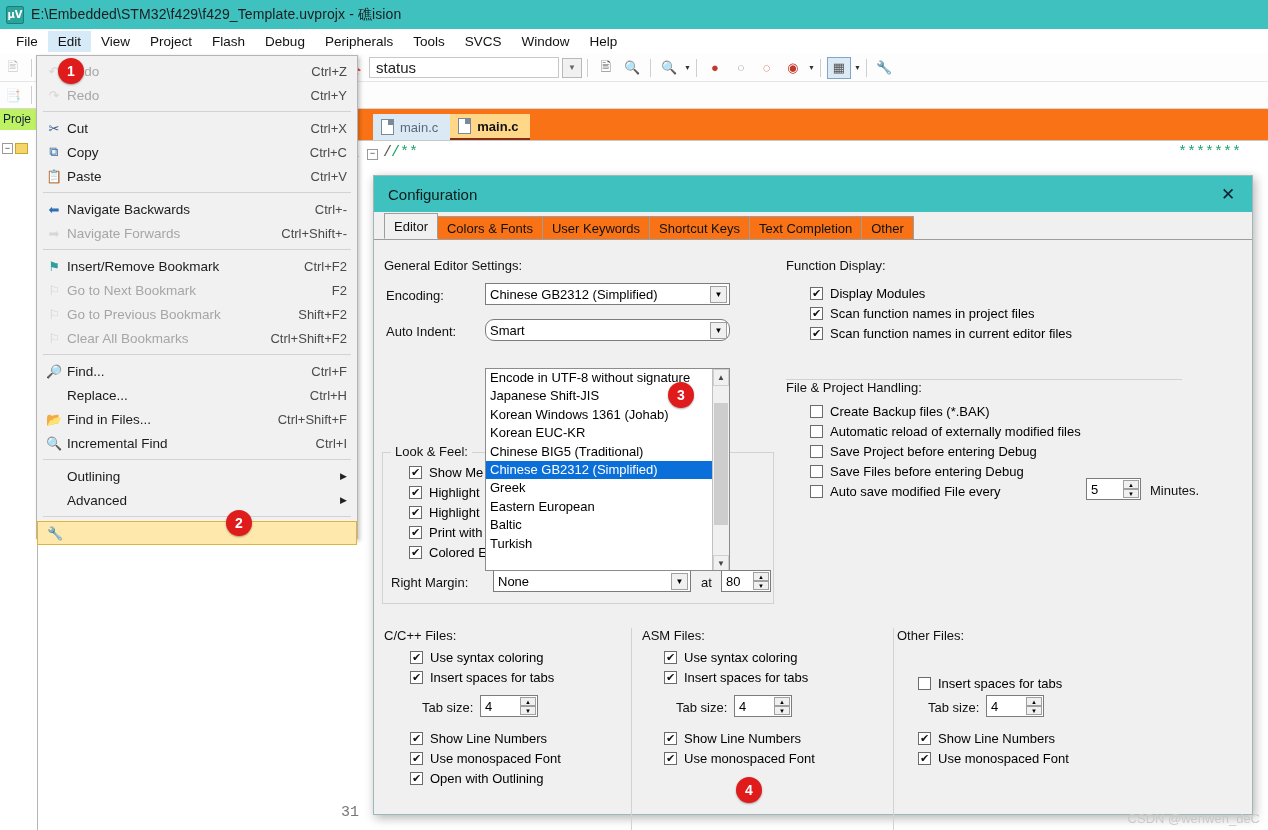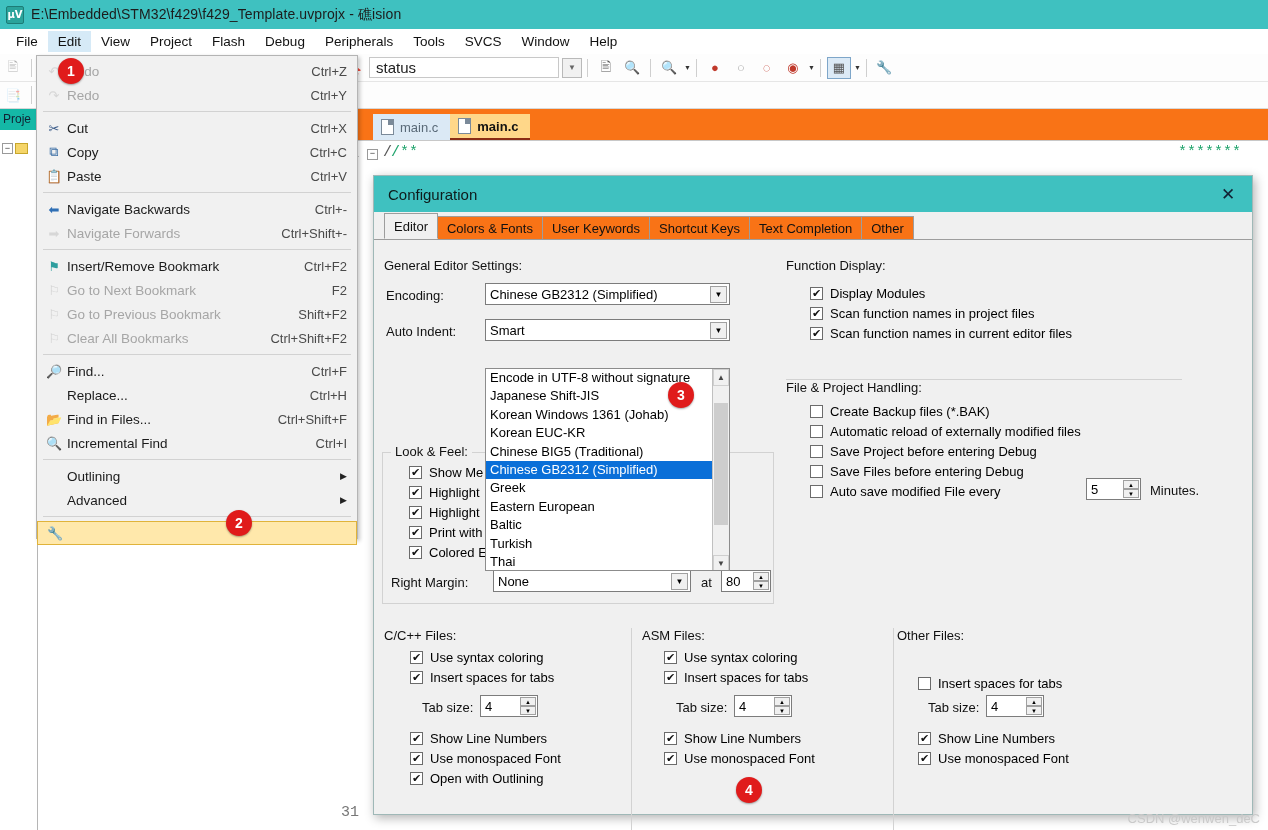--- a/index.html
+++ b/index.html
@@ -71,21 +71,21 @@
   .dropcaret { font-size:7px; color:#333; margin-left:2px; }
   .tbi.boxed { border:1px solid #7ea6c9; background:#dceaf6; }
 
   
   #projpane {
     position:absolute; left:0; top:109px; width:38px; height:721px;
     background:#ffffff; border-right:1px solid #b5b5b5;
   }
   #projtabhdr {
     position:absolute; left:0; top:109px; width:38px; height:21px;
-    background:#14b8a6; font-size:12px; color:#123; padding:3px 2px 0 3px;
+    background:#bef264; font-size:12px; color:#123; padding:3px 2px 0 3px;
     overflow:hidden; white-space:nowrap;
   }
   #projtree {
     position:absolute; left:2px; top:138px; width:34px; height:20px;
     display:flex; align-items:center; gap:2px; font-size:10px;
   }
   .treeexp {
     width:11px; height:11px; border:1px solid #9a9a9a; background:#fff;
     font-size:9px; line-height:9px; text-align:center; color:#333;
   }
@@ -479,21 +479,21 @@
   <div class="dlgbody">
 
     <div class="gbox" style="left:10px; top:18px; width:390px; height:92px; border:none;">
       <div class="grouplabel" style="position:absolute; left:0; top:0;">General Editor Settings:</div>
       <div class="fieldlabel" style="position:absolute; left:2px; top:30px;">Encoding:</div>
       <div class="combo" style="position:absolute; left:101px; top:25px; width:245px;">
         <span>Chinese GB2312 (Simplified)</span>
         <span class="arrow">▼</span>
       </div>
       <div class="fieldlabel" style="position:absolute; left:2px; top:66px;">Auto Indent:</div>
-      <div class="combo" style="position:absolute; left:101px; top:61px; width:245px;">
+      <div class="combo" style="position:absolute; left:101px; top:61px; width:245px;border-radius:9px;">
         <span>Smart</span>
         <span class="arrow">▼</span>
       </div>
     </div>
 
     <div class="gbox" style="left:8px; top:212px; width:392px; height:152px;">
       <div class="hdr">Look &amp; Feel:</div>
       <div id="lafitems" style="position:absolute; left:26px; top:12px;">
           <div class="cb">
             <span class="cbbox">✔</span>
@@ -684,21 +684,20 @@
           <div class="it">Encode in UTF-8 without signature</div>
           <div class="it">Japanese Shift-JIS</div>
           <div class="it">Korean Windows 1361 (Johab)</div>
           <div class="it">Korean EUC-KR</div>
           <div class="it">Chinese BIG5 (Traditional)</div>
           <div class="it sel">Chinese GB2312 (Simplified)</div>
           <div class="it">Greek</div>
           <div class="it">Eastern European</div>
           <div class="it">Baltic</div>
           <div class="it">Turkish</div>
-          <div class="it">Thai</div>
         </div>
       <div id="dlscroll">
         <div class="ar">▲</div>
         <div class="thumb"></div>
         <div class="ar" style="position:absolute; bottom:0; left:0; right:0;">▼</div>
       </div>
     </div>
 
   </div>
 </div>

